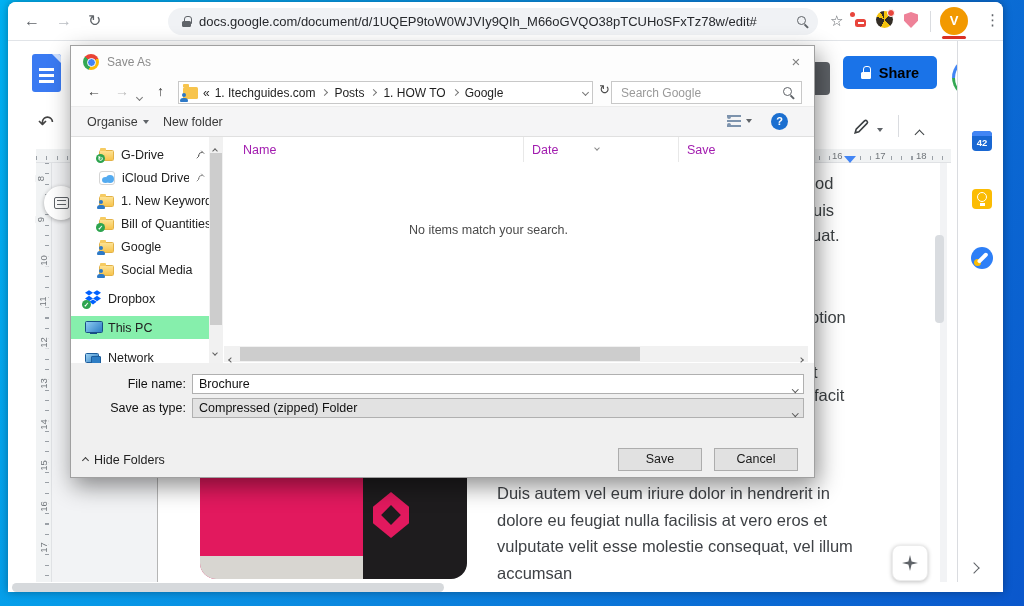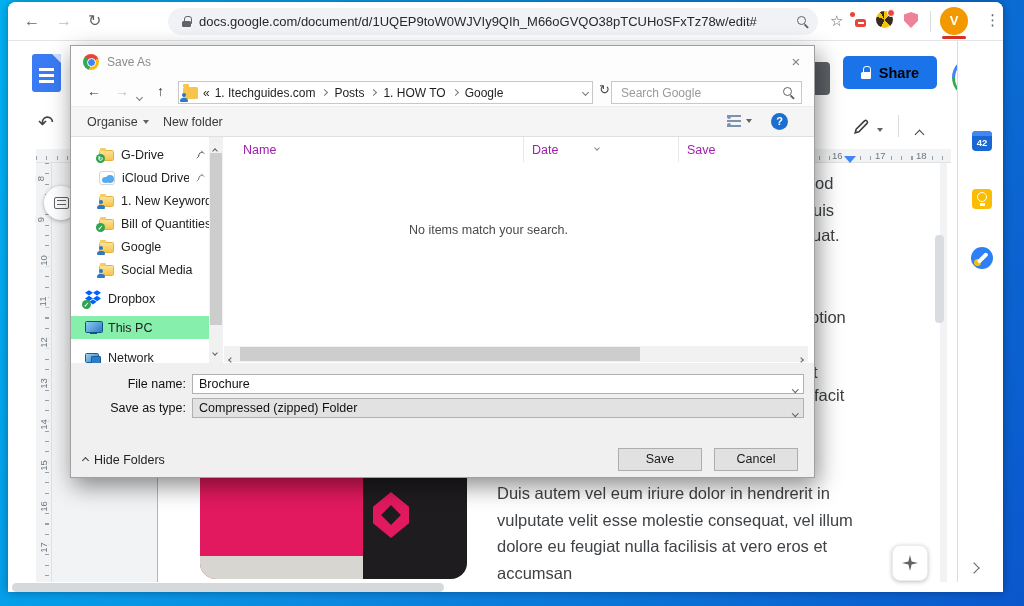--- a/index.html
+++ b/index.html
@@ -289,22 +289,22 @@
 
     <div class="brochure">
       <div class="bro-pink"></div>
       <div class="bro-strip"></div>
       <div class="bro-black"></div>
       <div class="bro-diamond"></div>
     </div>
 
     <div class="para">
       <div>Duis autem vel eum iriure dolor in hendrerit in</div>
+      <div>dolore eu feugiat nulla facilisis at vero eros et</div>
       <div>vulputate velit esse molestie consequat, vel illum</div>
-      <div>dolore eu feugiat nulla facilisis at vero eros et</div>
       <div>accumsan</div>
     </div>
 
     <div class="v-scroll-thumb"></div>
     <div class="h-scroll-thumb"></div>
 
     <div class="gemini-btn">
       <span class="sparkle"></span>
     </div>
 

